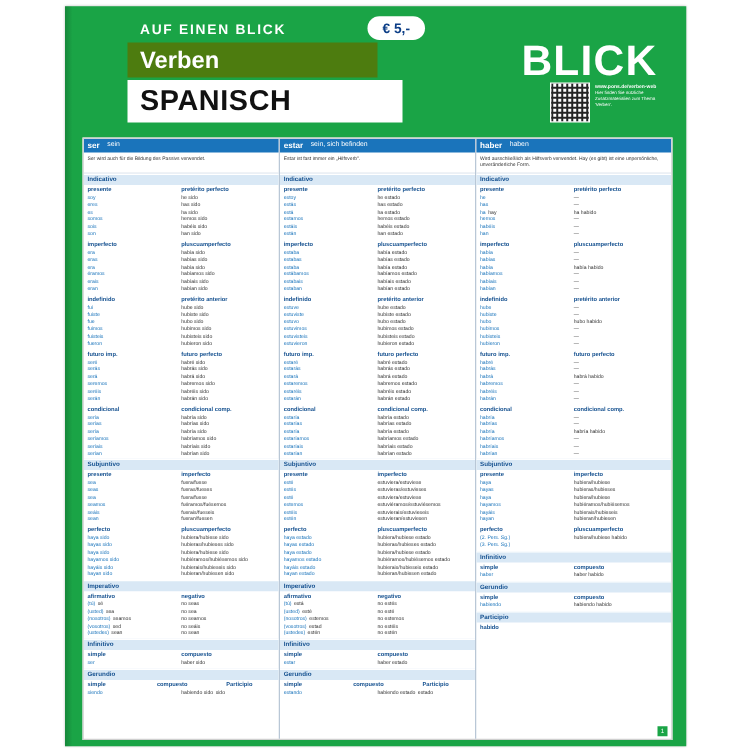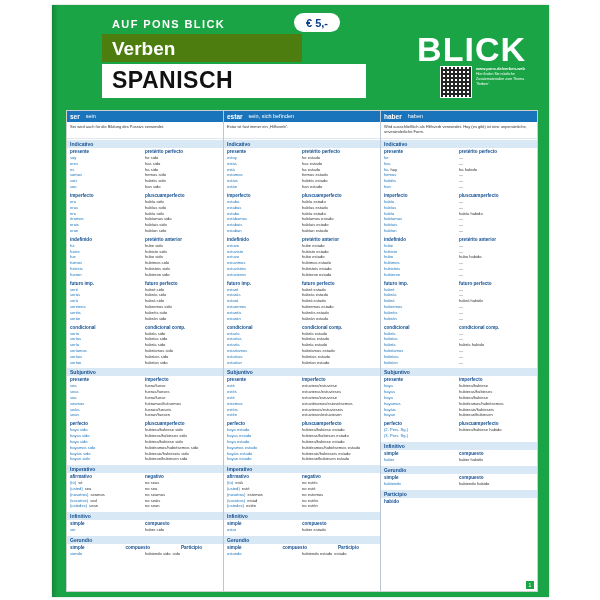--- a/index.html
+++ b/index.html
@@ -44,21 +44,20 @@
   .title-band{
     position:absolute;left:36px;top:26px;width:200px;height:28px;
     background:#4d7c0f;
   }
   .title-band span{
     position:absolute;left:10px;top:4px;color:#fff;font-size:19px;font-weight:bold;
   }
   .subtitle{
     position:absolute;left:36px;top:56px;width:220px;height:34px;
     background:#ffffff;
-    padding-left:44px;
   }
   .subtitle span{
     position:absolute;left:10px;top:3px;color:#111111;font-size:23px;font-weight:bold;letter-spacing:.5px;
   }
   .brand{
     position:absolute;right:10px;top:22px;
     color:#ffffff;font-size:34px;font-weight:bold;letter-spacing:1px;
   }
   .qr{
     position:absolute;right:64px;top:58px;width:30px;height:30px;background:#fff;
@@ -139,21 +138,21 @@
   }
 </style>
 </head>
 <body>
 
 <div class="page">
   <div class="cover"></div>
   <div class="spine"></div>
 
   <div class="header">
-    <div class="kicker">AUF PONS BLICK</div>
+    <div class="kicker">AUF EINEN BLICK</div>
     <div class="price">€ 5,-</div>
     <div class="title-band">
       <span>Verben</span>
     </div>
     <div class="subtitle">
       <span>SPANISCH</span>
     </div>
     <div class="brand">BLICK</div>
     <div class="qr">
         <i></i>

